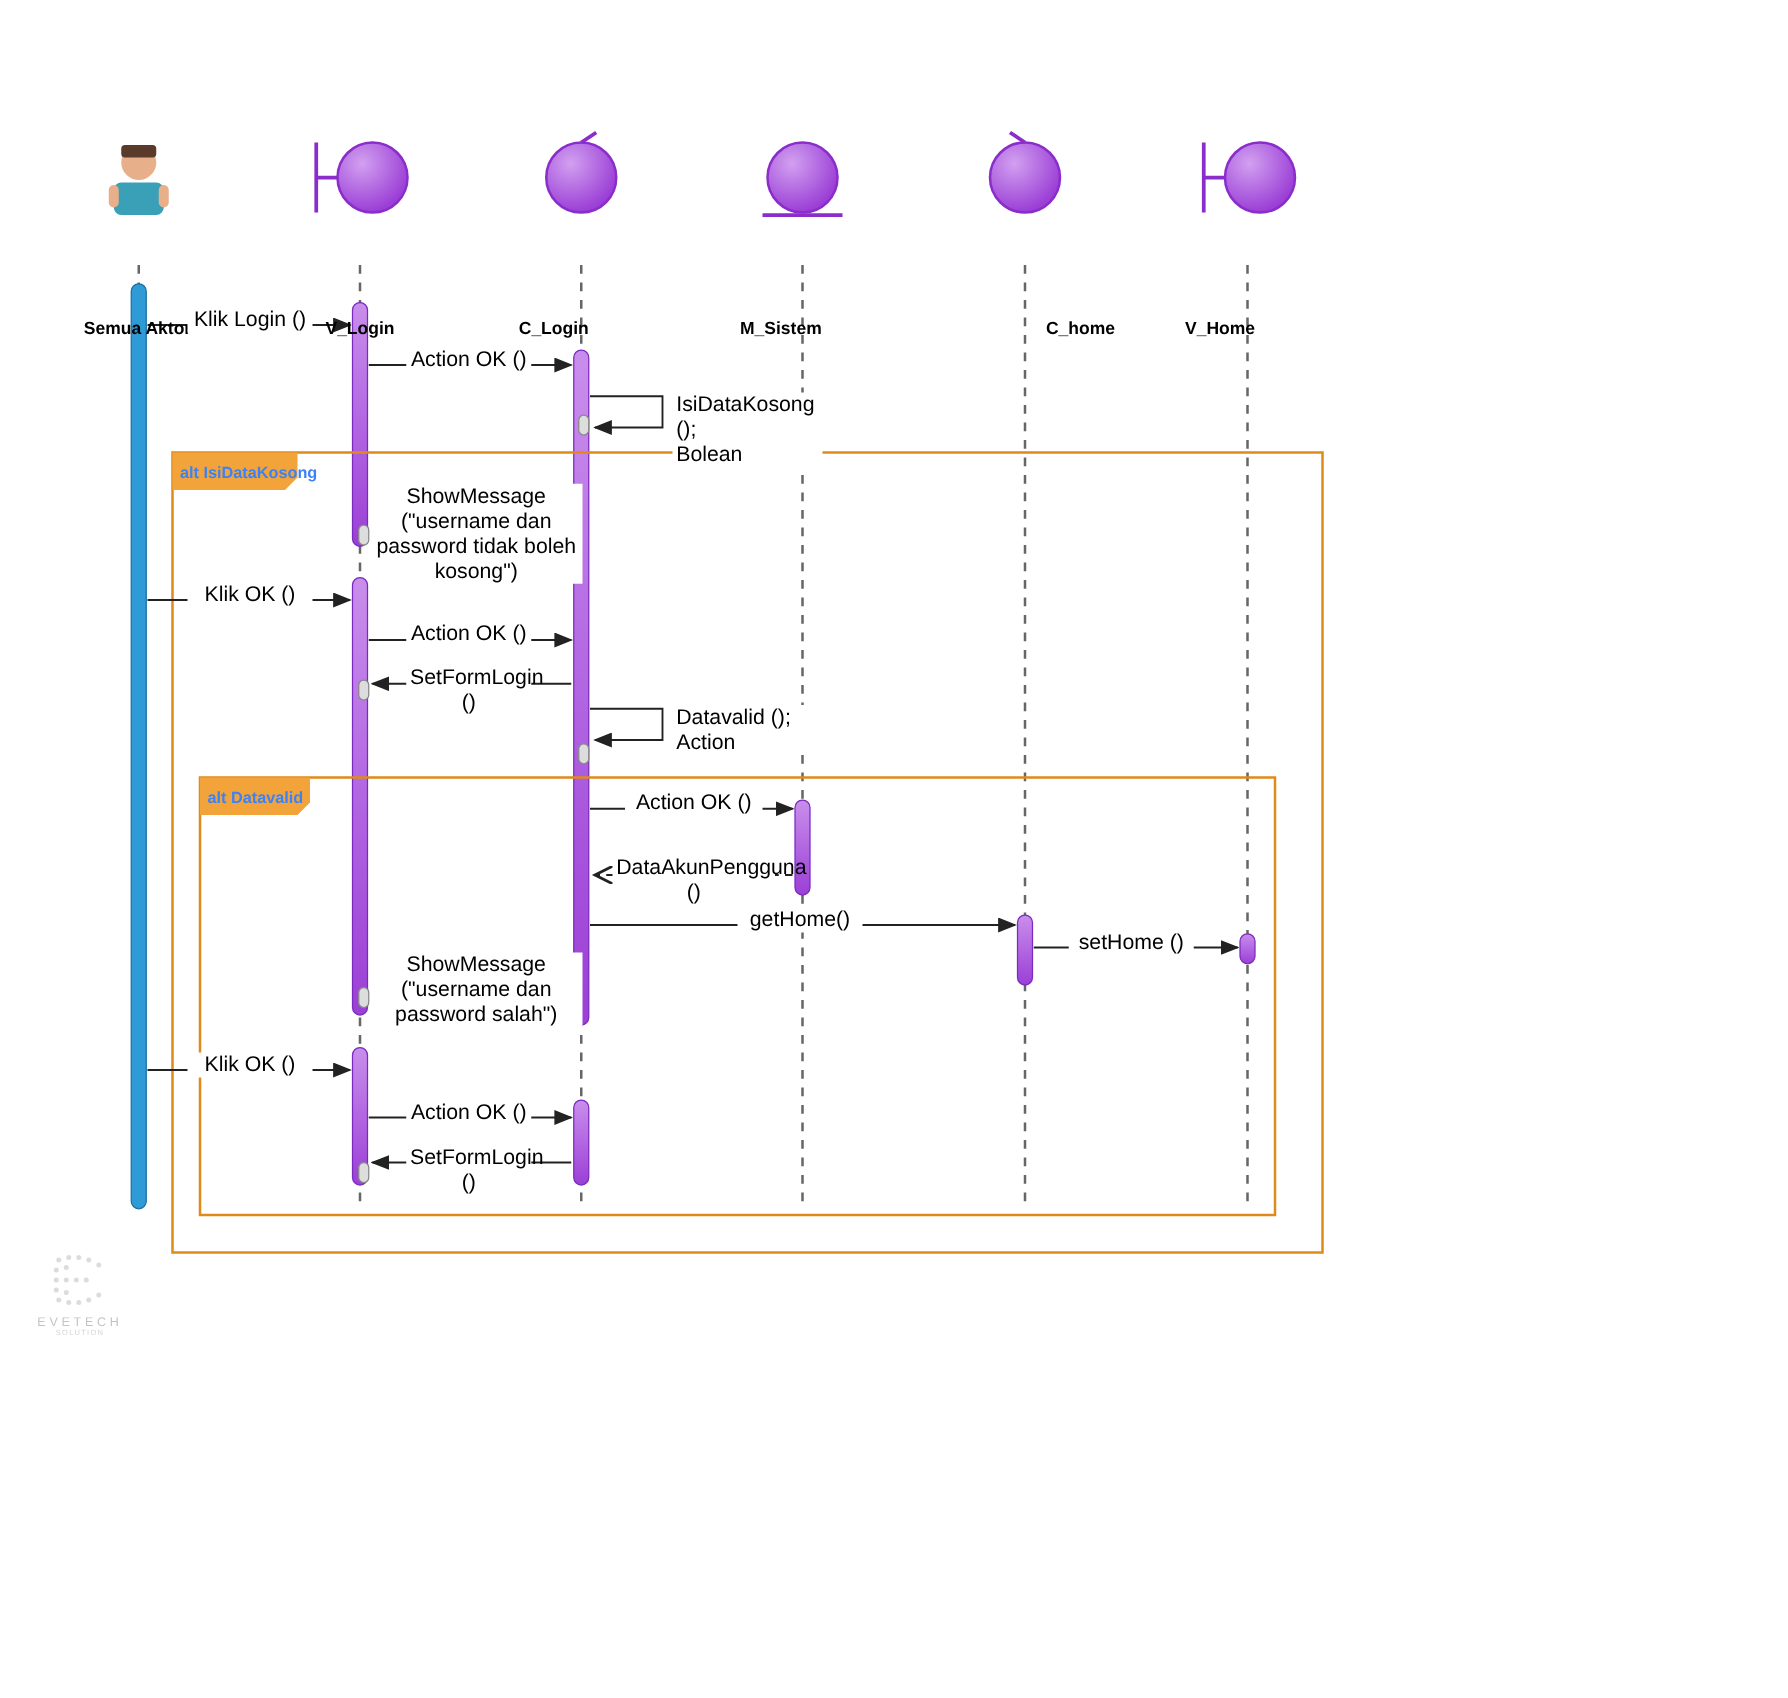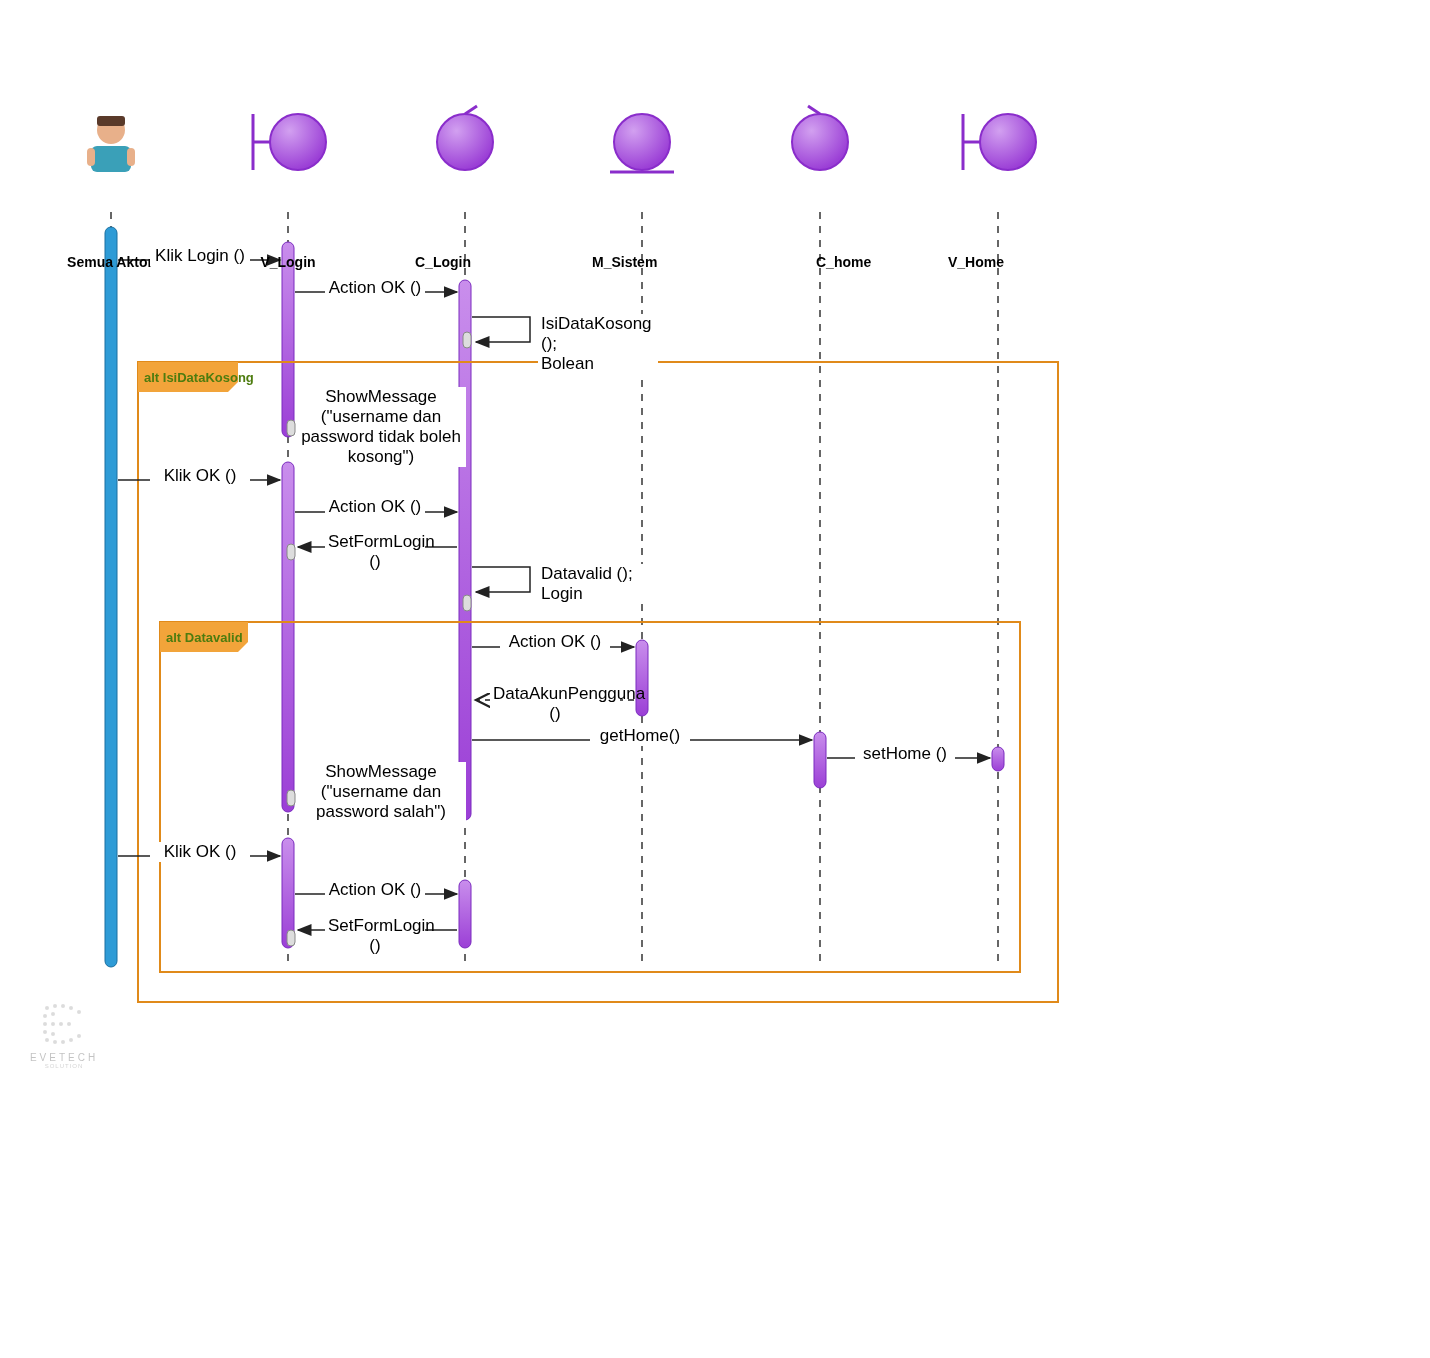--- a/index.html
+++ b/index.html
@@ -1,20 +1,20 @@
 <!DOCTYPE html>
 <html><head>
 <meta charset="utf-8">
 <style>
   * { box-sizing: border-box; margin: 0; padding: 0; }
   body { background: #fff; font-family: Arial, Helvetica, sans-serif; width: 1430px; height: 1358px; position: relative; }
   .canvas { position: absolute; left: 0; top: 0; width: 1430px; height: 1358px; margin-top: 32px; }
   .lifeline-label { font-size: 14px; font-weight: bold; display: block; margin-top: 70px; }
   .msg-label { position: absolute; font-size: 17px; text-align: center; white-space: pre-line; background: #fff; padding: 0 3px; }
-  .alt-label { position: absolute; font-size: 13px; font-weight: bold; color: #4d7c0f; }
+  .alt-label { position: absolute; font-size: 13px; font-weight: bold; color: #3b82f6; }
 </style>
 </head>
 <body>
 
 <div class="canvas">
 
   <svg width="1430" height="1358" style="position:absolute;left:0;top:0;">
     <defs>
       <linearGradient id="purpGrad" x1="0" y1="0" x2="0" y2="1">
         <stop offset="0%" stop-color="#c98eec"></stop>
@@ -129,37 +129,37 @@
 
     <line x1="295" y1="862" x2="457" y2="862" stroke="#222" stroke-width="1.5" marker-end="url(#arrowSolid)"></line>
 
     <line x1="457" y1="898" x2="298" y2="898" stroke="#222" stroke-width="1.5" marker-end="url(#arrowSolid)"></line>
   </svg>
 
   <span class="lifeline-label" style="position:absolute;left:60px;top:152px;width:100px;text-align:center">Semua Aktor</span>
   <span class="lifeline-label" style="position:absolute;left:238px;top:152px;width:100px;text-align:center">V_Login</span>
   <span class="lifeline-label" style="position:absolute;left:415px;top:152px;width:100px;">C_Login</span>
   <span class="lifeline-label" style="position:absolute;left:592px;top:152px;width:100px;text-align:left">M_Sistem</span>
-  <span class="lifeline-label" style="position:absolute;left:816px;top:152px;width:100px;text-align:left">C_home</span>
+  <span class="lifeline-label" style="position:absolute;left:792px;top:152px;width:100px;text-align:right">C_home</span>
   <span class="lifeline-label" style="position:absolute;left:948px;top:152px;width:100px;text-align:left">V_Home</span>
 
   <span class="alt-label" style="left:144px;top:338px">alt IsiDataKosong</span>
   <span class="alt-label" style="left:166px;top:598px">alt Datavalid</span>
 
   <span class="msg-label" style="left:150px;top:214px;width:100px">Klik Login ()</span>
   <span class="msg-label" style="left:325px;top:246px;width:100px">Action OK ()</span>
   <span class="msg-label" style="left:538px;top:282px;width:120px;text-align:left">IsiDataKosong ();
 Bolean</span>
   <span class="msg-label" style="left:296px;top:355px;width:170px">ShowMessage ("username dan
 password tidak boleh kosong")</span>
   <span class="msg-label" style="left:150px;top:434px;width:100px">Klik OK ()</span>
   <span class="msg-label" style="left:325px;top:465px;width:100px">Action OK ()</span>
   <span class="msg-label" style="left:325px;top:500px;width:100px">SetFormLogin ()</span>
   <span class="msg-label" style="left:538px;top:532px;width:120px;text-align:left">Datavalid ();
-Login</span>
+Action</span>
   <span class="msg-label" style="left:500px;top:600px;width:110px">Action OK ()</span>
   <span class="msg-label" style="left:490px;top:652px;width:130px">DataAkunPengguna ()</span>
   <span class="msg-label" style="left:590px;top:694px;width:100px">getHome()</span>
   <span class="msg-label" style="left:855px;top:712px;width:100px">setHome ()</span>
   <span class="msg-label" style="left:296px;top:730px;width:170px">ShowMessage ("username dan
 password salah")</span>
   <span class="msg-label" style="left:150px;top:810px;width:100px">Klik OK ()</span>
   <span class="msg-label" style="left:325px;top:848px;width:100px">Action OK ()</span>
   <span class="msg-label" style="left:325px;top:884px;width:100px">SetFormLogin ()</span>
 

